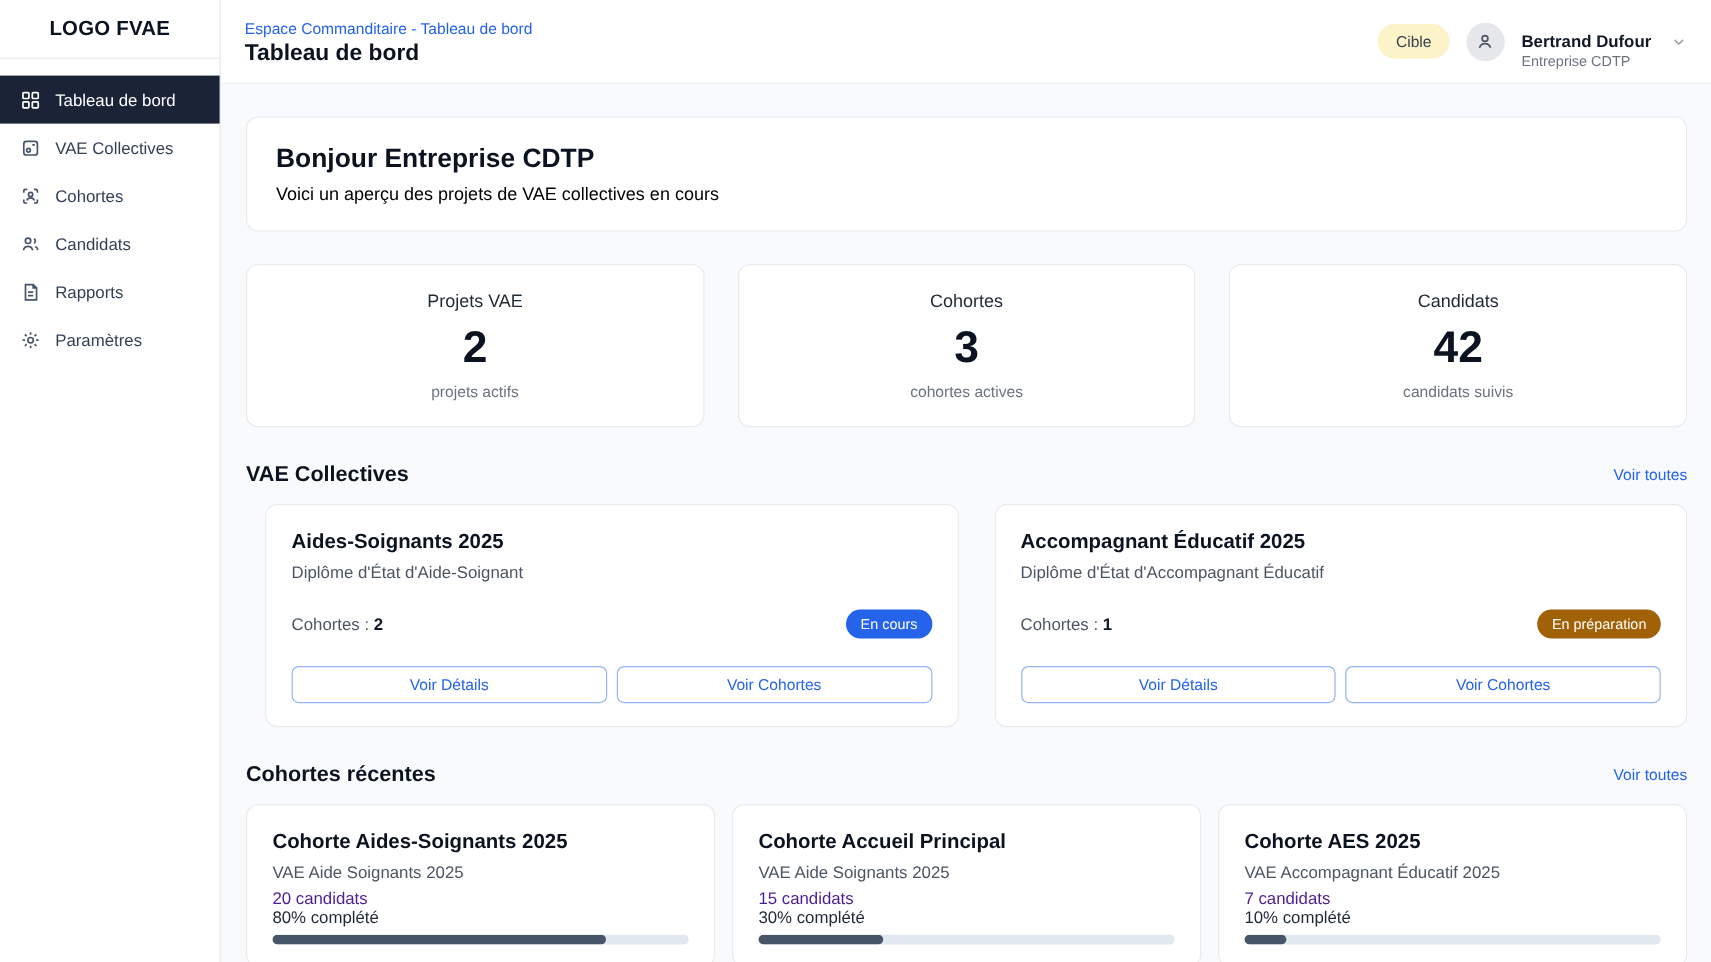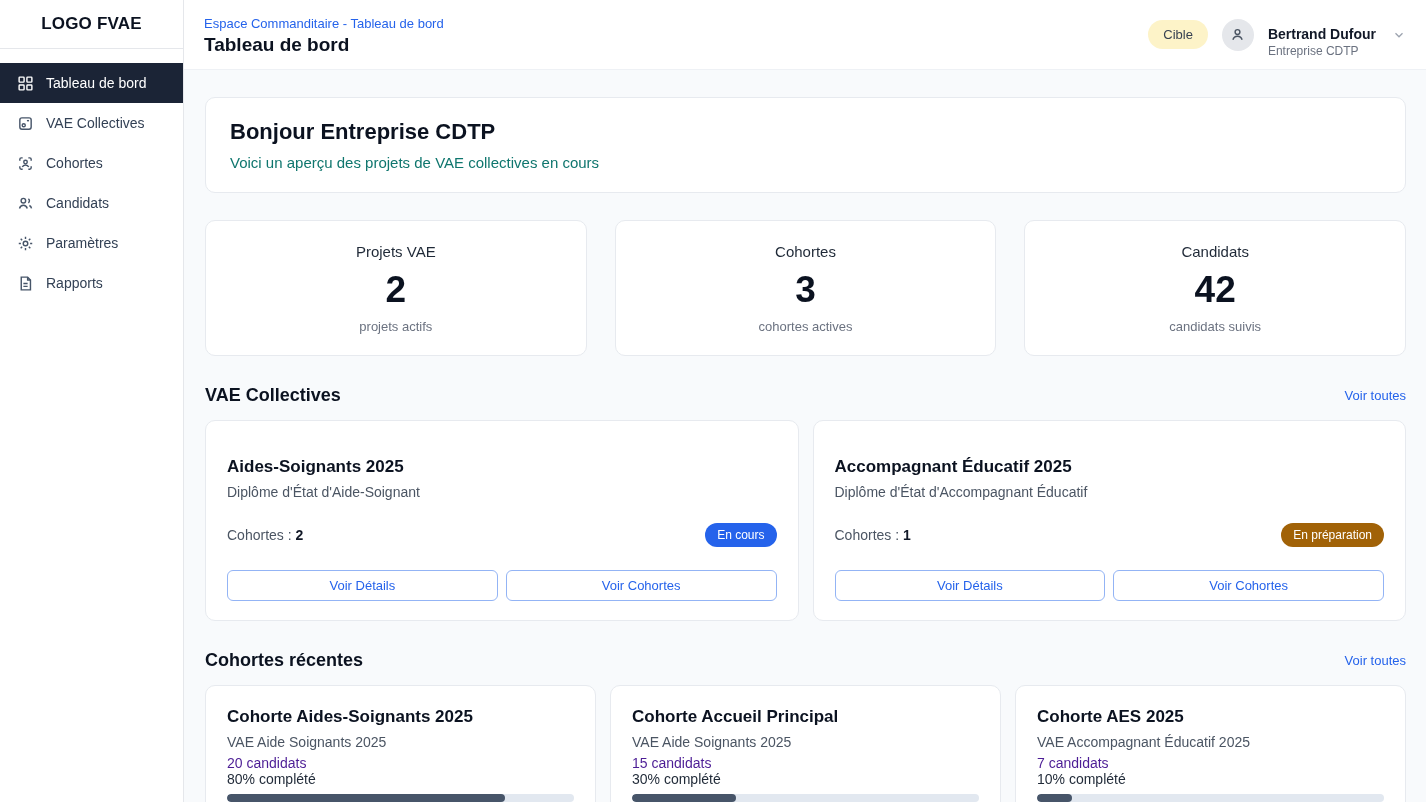--- a/index.html
+++ b/index.html
@@ -45,31 +45,31 @@
   .user-name { font-size:14px; font-weight:bold; color:#111827; }
   .user-org { font-size:12px; color:#6b7280; }
   .chev { color:#9ca3af; margin-left:2px; display:flex; cursor:pointer; }
   
   .content { padding:27px 20px 0 21px; }
   .card {
     background:#ffffff; border:1px solid #e7eaef; border-radius:10px;
   }
   .welcome { padding:21px 24px; margin-bottom:27px; }
   .welcome h1 { font-size:22px; font-weight:bold; color:#0b1220; margin-bottom:9px; }
-  .welcome p { font-size:15px; color:#0f766e; }
+  .welcome p { font-size:15px; color:#000000; }
   .stats-row { display:grid; grid-template-columns:1fr 1fr 1fr; gap:28px; margin-bottom:29px; }
   .stat-card { padding:22px 20px 21px; text-align:center; }
   .stat-label { font-size:15px; color:#1f2937; }
   .stat-value { font-size:37px; font-weight:bold; color:#0b1220; margin:9px 0 7px; line-height:1.15; }
   .stat-sub { font-size:13px; color:#6b7280; }
   .section-head { display:flex; align-items:center; justify-content:space-between; margin-bottom:14px; }
   .section-title { font-size:18px; font-weight:bold; color:#0b1220; }
   .view-all { font-size:13px; color:#2563eb; text-decoration:none; cursor:pointer; }
   .vae-row { display:grid; grid-template-columns:1fr 1fr; gap:14px; margin-bottom:29px; }
-  .vae-card { padding:36px 21px 19px; }
+  .vae-card { padding:21px 21px 19px;margin-left:16px; }
   .vae-title { font-size:17px; font-weight:bold; color:#0b1220; margin-bottom:7px; }
   .vae-sub { font-size:14px; color:#4b5563; }
   .vae-meta { display:flex; align-items:center; justify-content:space-between; margin-top:23px; }
   .cohort-count { font-size:14px; color:#4b5563; }
   .cohort-count b { color:#111827; }
   .status-badge { color:#ffffff; font-size:12px; padding:5px 12px; border-radius:999px; font-weight:500; }
   .vae-btns { display:flex; gap:8px; margin-top:23px; }
   .btn-outline {
     flex:1; background:#ffffff; border:1px solid #93b4f5; color:#2563eb;
     font-size:13px; height:31px; border-radius:6px; cursor:pointer;
@@ -140,36 +140,36 @@
             <path d="M16 5.5a3.2 3.2 0 0 1 0 5.5"></path>
             <path d="M17.5 14.8c1.6.7 2.6 2 3 4.2"></path>
           </svg>
       </span>
       <span>Candidats</span>
     </div>
 
     <div class="nav-item">
       <span class="nicon">
         <svg width="17" height="17" viewBox="0 0 24 24" fill="none" stroke="currentColor" stroke-width="2">
-            <circle cx="12" cy="12" r="3.2"></circle>
-            <path d="M12 2.5v3M12 18.5v3M2.5 12h3M18.5 12h3M5.2 5.2l2.1 2.1M16.7 16.7l2.1 2.1M18.8 5.2l-2.1 2.1M7.3 16.7l-2.1 2.1"></path>
-          </svg>
-      </span>
-      <span>Paramètres</span>
-    </div>
-
-    <div class="nav-item">
-      <span class="nicon">
-        <svg width="17" height="17" viewBox="0 0 24 24" fill="none" stroke="currentColor" stroke-width="2">
             <path d="M6 3h9l4 4v14H6z"></path>
             <path d="M15 3v4h4"></path>
             <path d="M9 12h6M9 16h6"></path>
           </svg>
       </span>
       <span>Rapports</span>
+    </div>
+
+    <div class="nav-item">
+      <span class="nicon">
+        <svg width="17" height="17" viewBox="0 0 24 24" fill="none" stroke="currentColor" stroke-width="2">
+            <circle cx="12" cy="12" r="3.2"></circle>
+            <path d="M12 2.5v3M12 18.5v3M2.5 12h3M18.5 12h3M5.2 5.2l2.1 2.1M16.7 16.7l2.1 2.1M18.8 5.2l-2.1 2.1M7.3 16.7l-2.1 2.1"></path>
+          </svg>
+      </span>
+      <span>Paramètres</span>
     </div>
 
   </nav>
 </aside>
 
 <div class="main">
 
   <header class="topbar">
     <div class="crumbs-wrap">
       <a class="breadcrumb">Espace Commanditaire - Tableau de bord</a>

